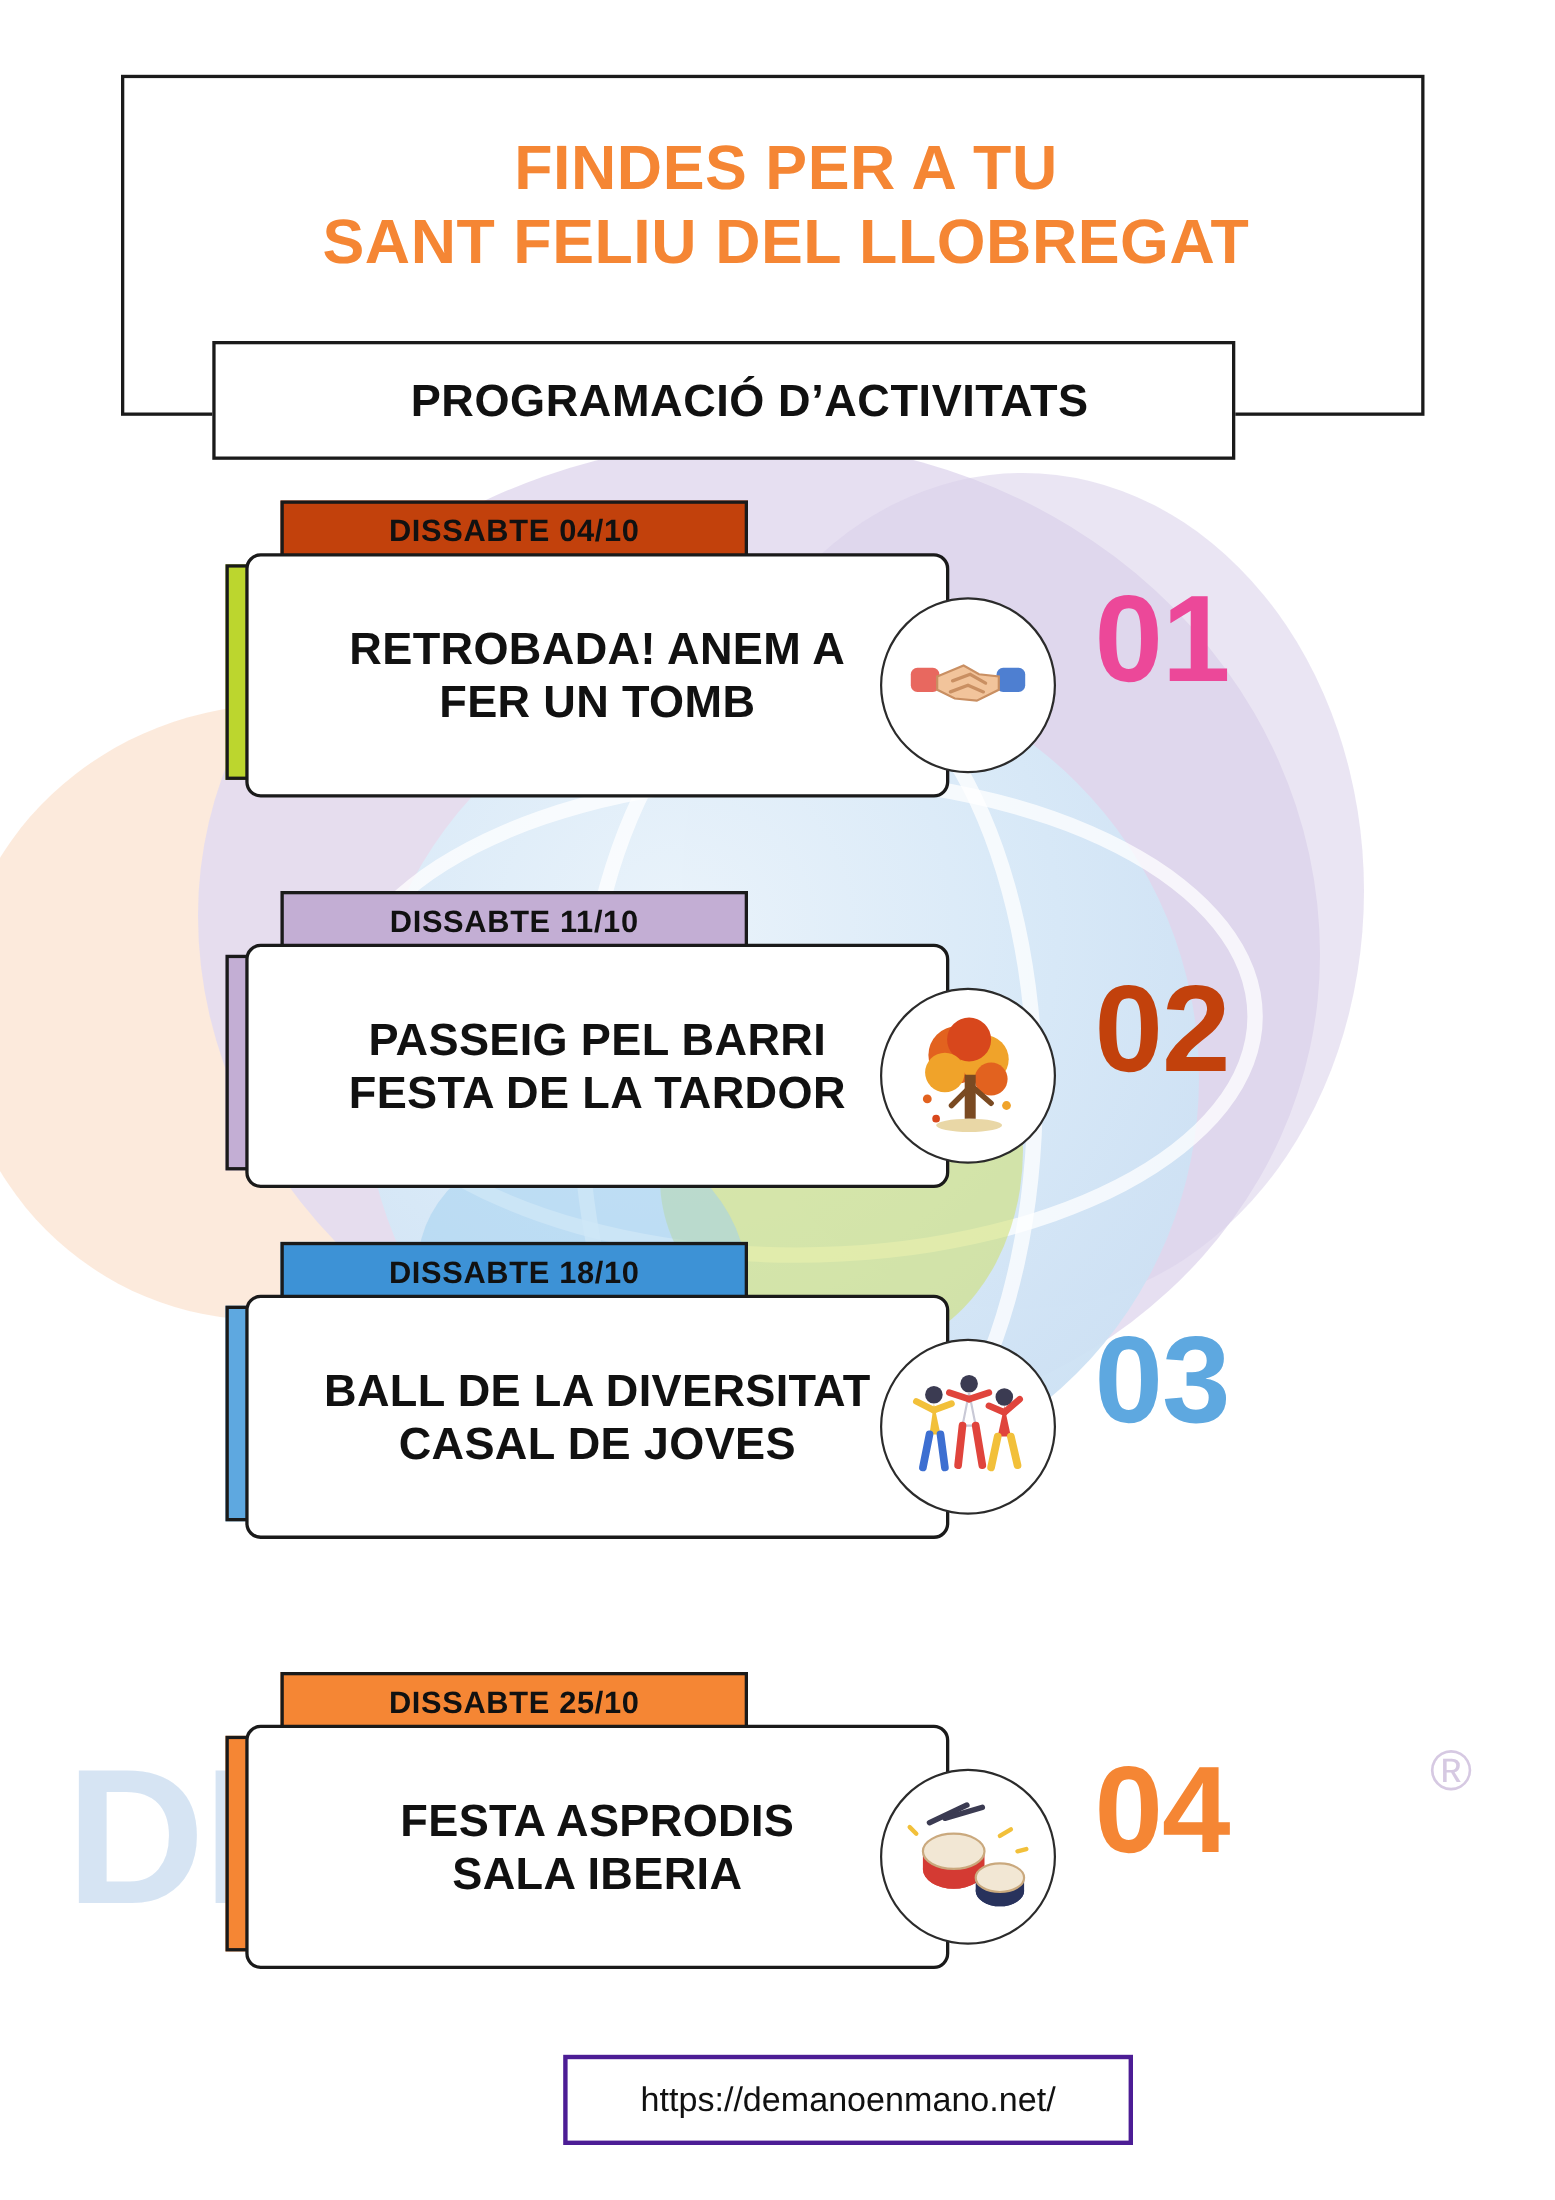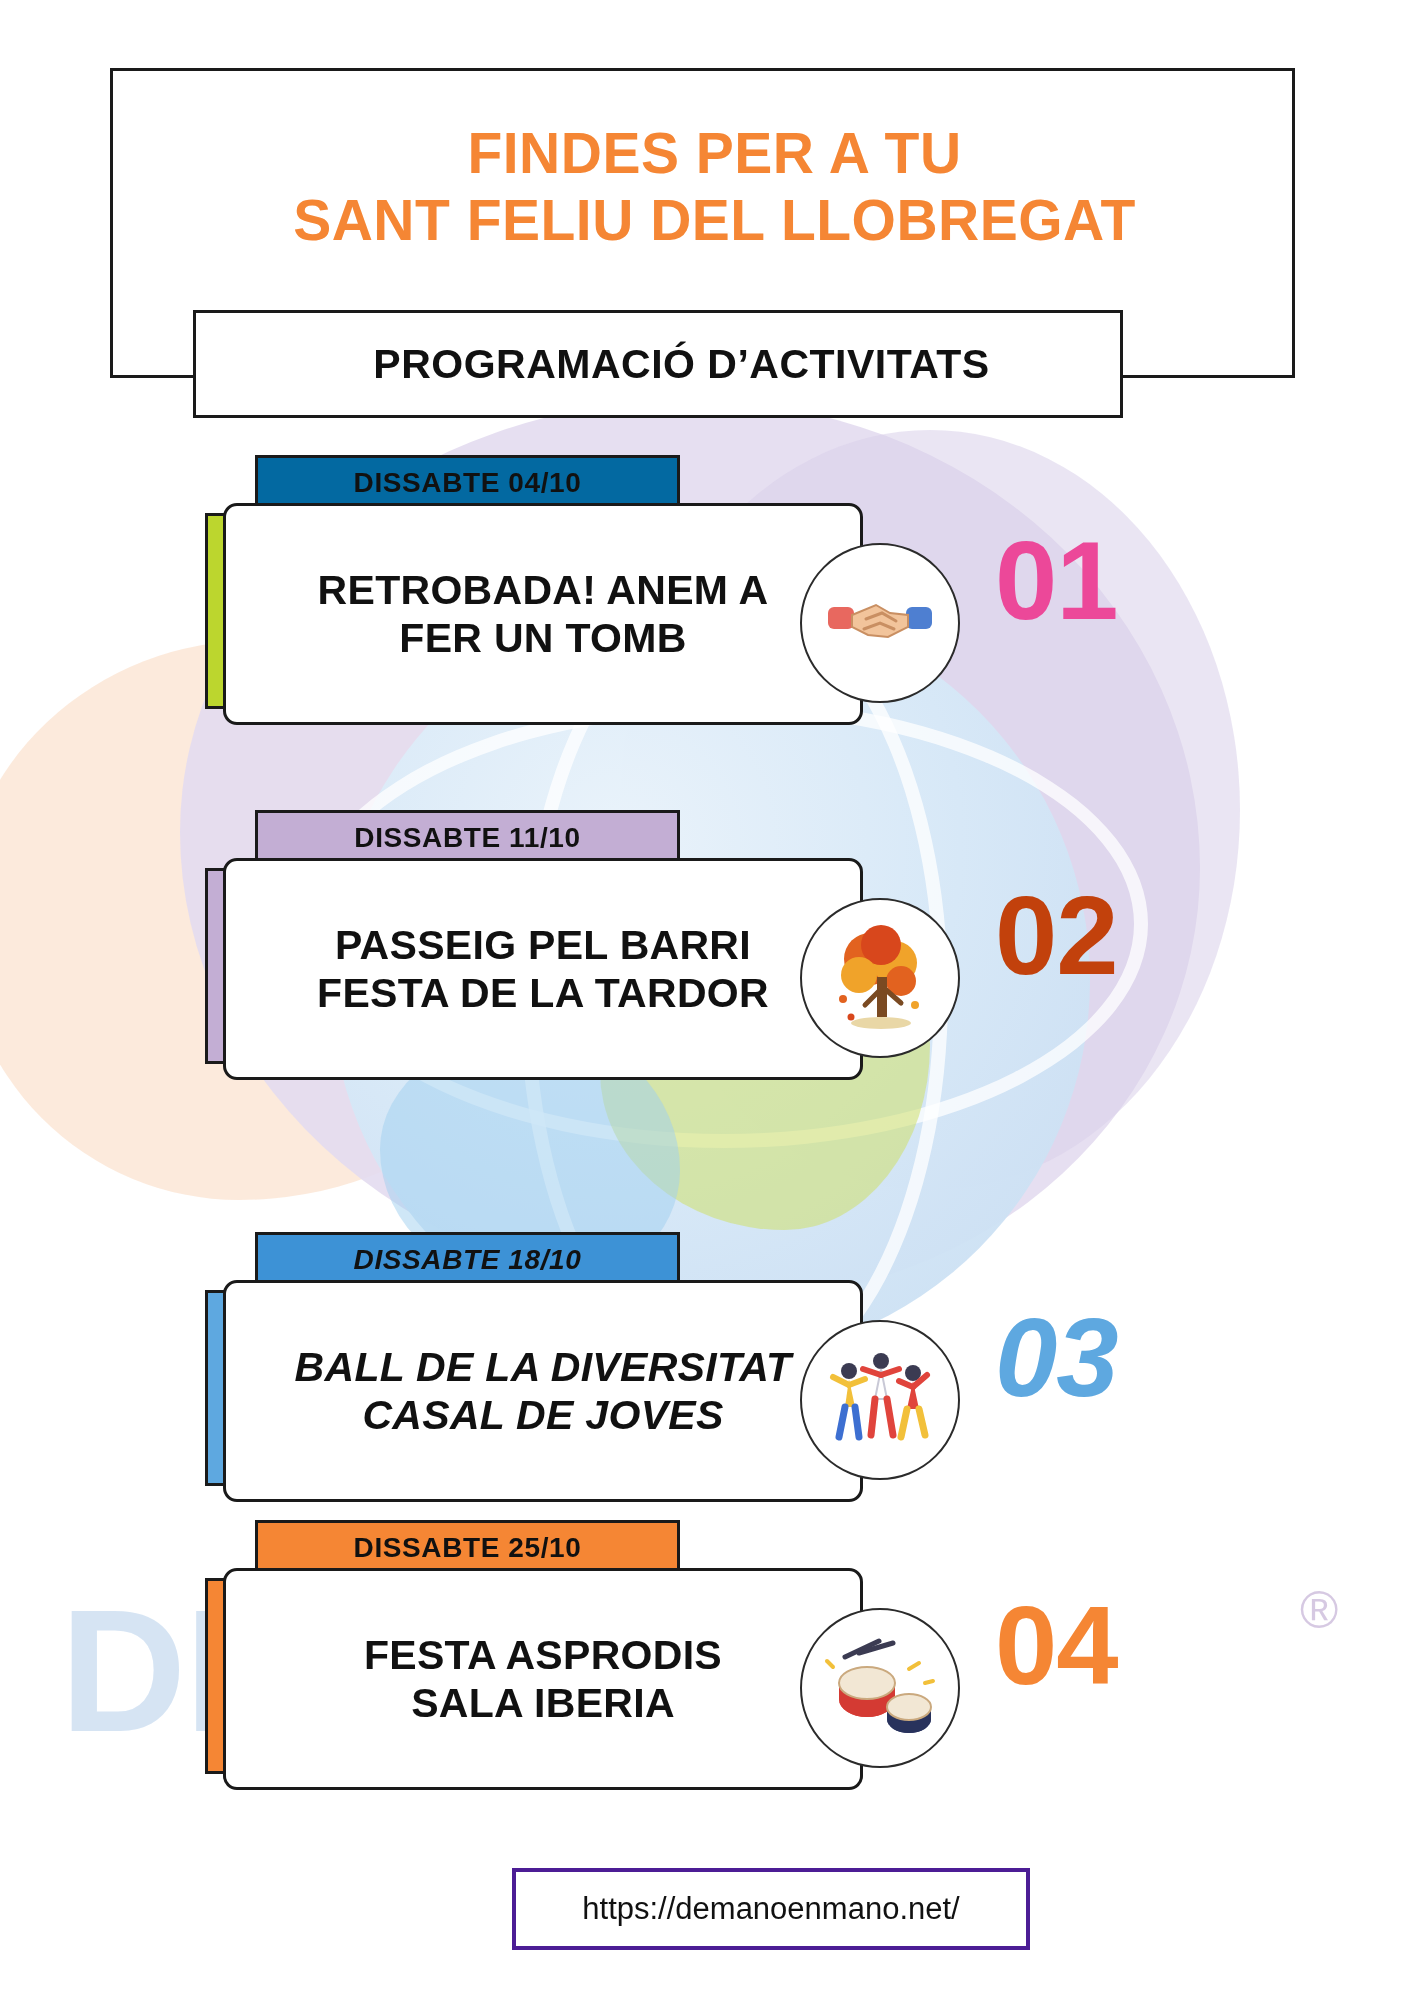--- a/index.html
+++ b/index.html
@@ -286,21 +286,21 @@
     <div>FINDES PER A TU</div>
     <div>SANT FELIU DEL LLOBREGAT</div>
   </div>
 
   <div class="subtitle-box">
     <div class="subtitle-text">PROGRAMACIÓ D’ACTIVITATS</div>
   </div>
 
   <div class="item" style="top:455px;">
     <div class="accent-bar" style="background:#bcd62e;"></div>
-    <div class="date-tab" style="background:#0369a1;">
+    <div class="date-tab" style="background:#c2410c;">
       <span>DISSABTE 04/10</span>
     </div>
     <div class="card">
       <div class="card-text">
         <div>RETROBADA! ANEM A</div>
         <div>FER UN TOMB</div>
       </div>
     </div>
     <div class="icon-circle">
       <svg width="120" height="120" viewBox="0 0 120 120" aria-hidden="true">
@@ -337,21 +337,21 @@
         <path d="M70 76 L86 90" stroke="#7a4a22" stroke-width="5" stroke-linecap="round"></path>
         <ellipse cx="66" cy="110" rx="30" ry="6" fill="#e9d7a6"></ellipse>
         <circle cx="28" cy="86" r="4" fill="#e2621f"></circle>
         <circle cx="100" cy="92" r="4" fill="#f0a32a"></circle>
         <circle cx="36" cy="104" r="3.5" fill="#d8471c"></circle>
       </svg>
     </div>
     <div class="num" style="color:#c2410c;">02</div>
   </div>
 
-  <div class="item" style="top:1232px;font-style:italic;">
+  <div class="item" style="top:1129px;">
     <div class="accent-bar" style="background:#5ea8e0;"></div>
     <div class="date-tab" style="background:#3d92d6;">
       <span>DISSABTE 18/10</span>
     </div>
     <div class="card">
       <div class="card-text">
         <div>BALL DE LA DIVERSITAT</div>
         <div>CASAL DE JOVES</div>
       </div>
     </div>

